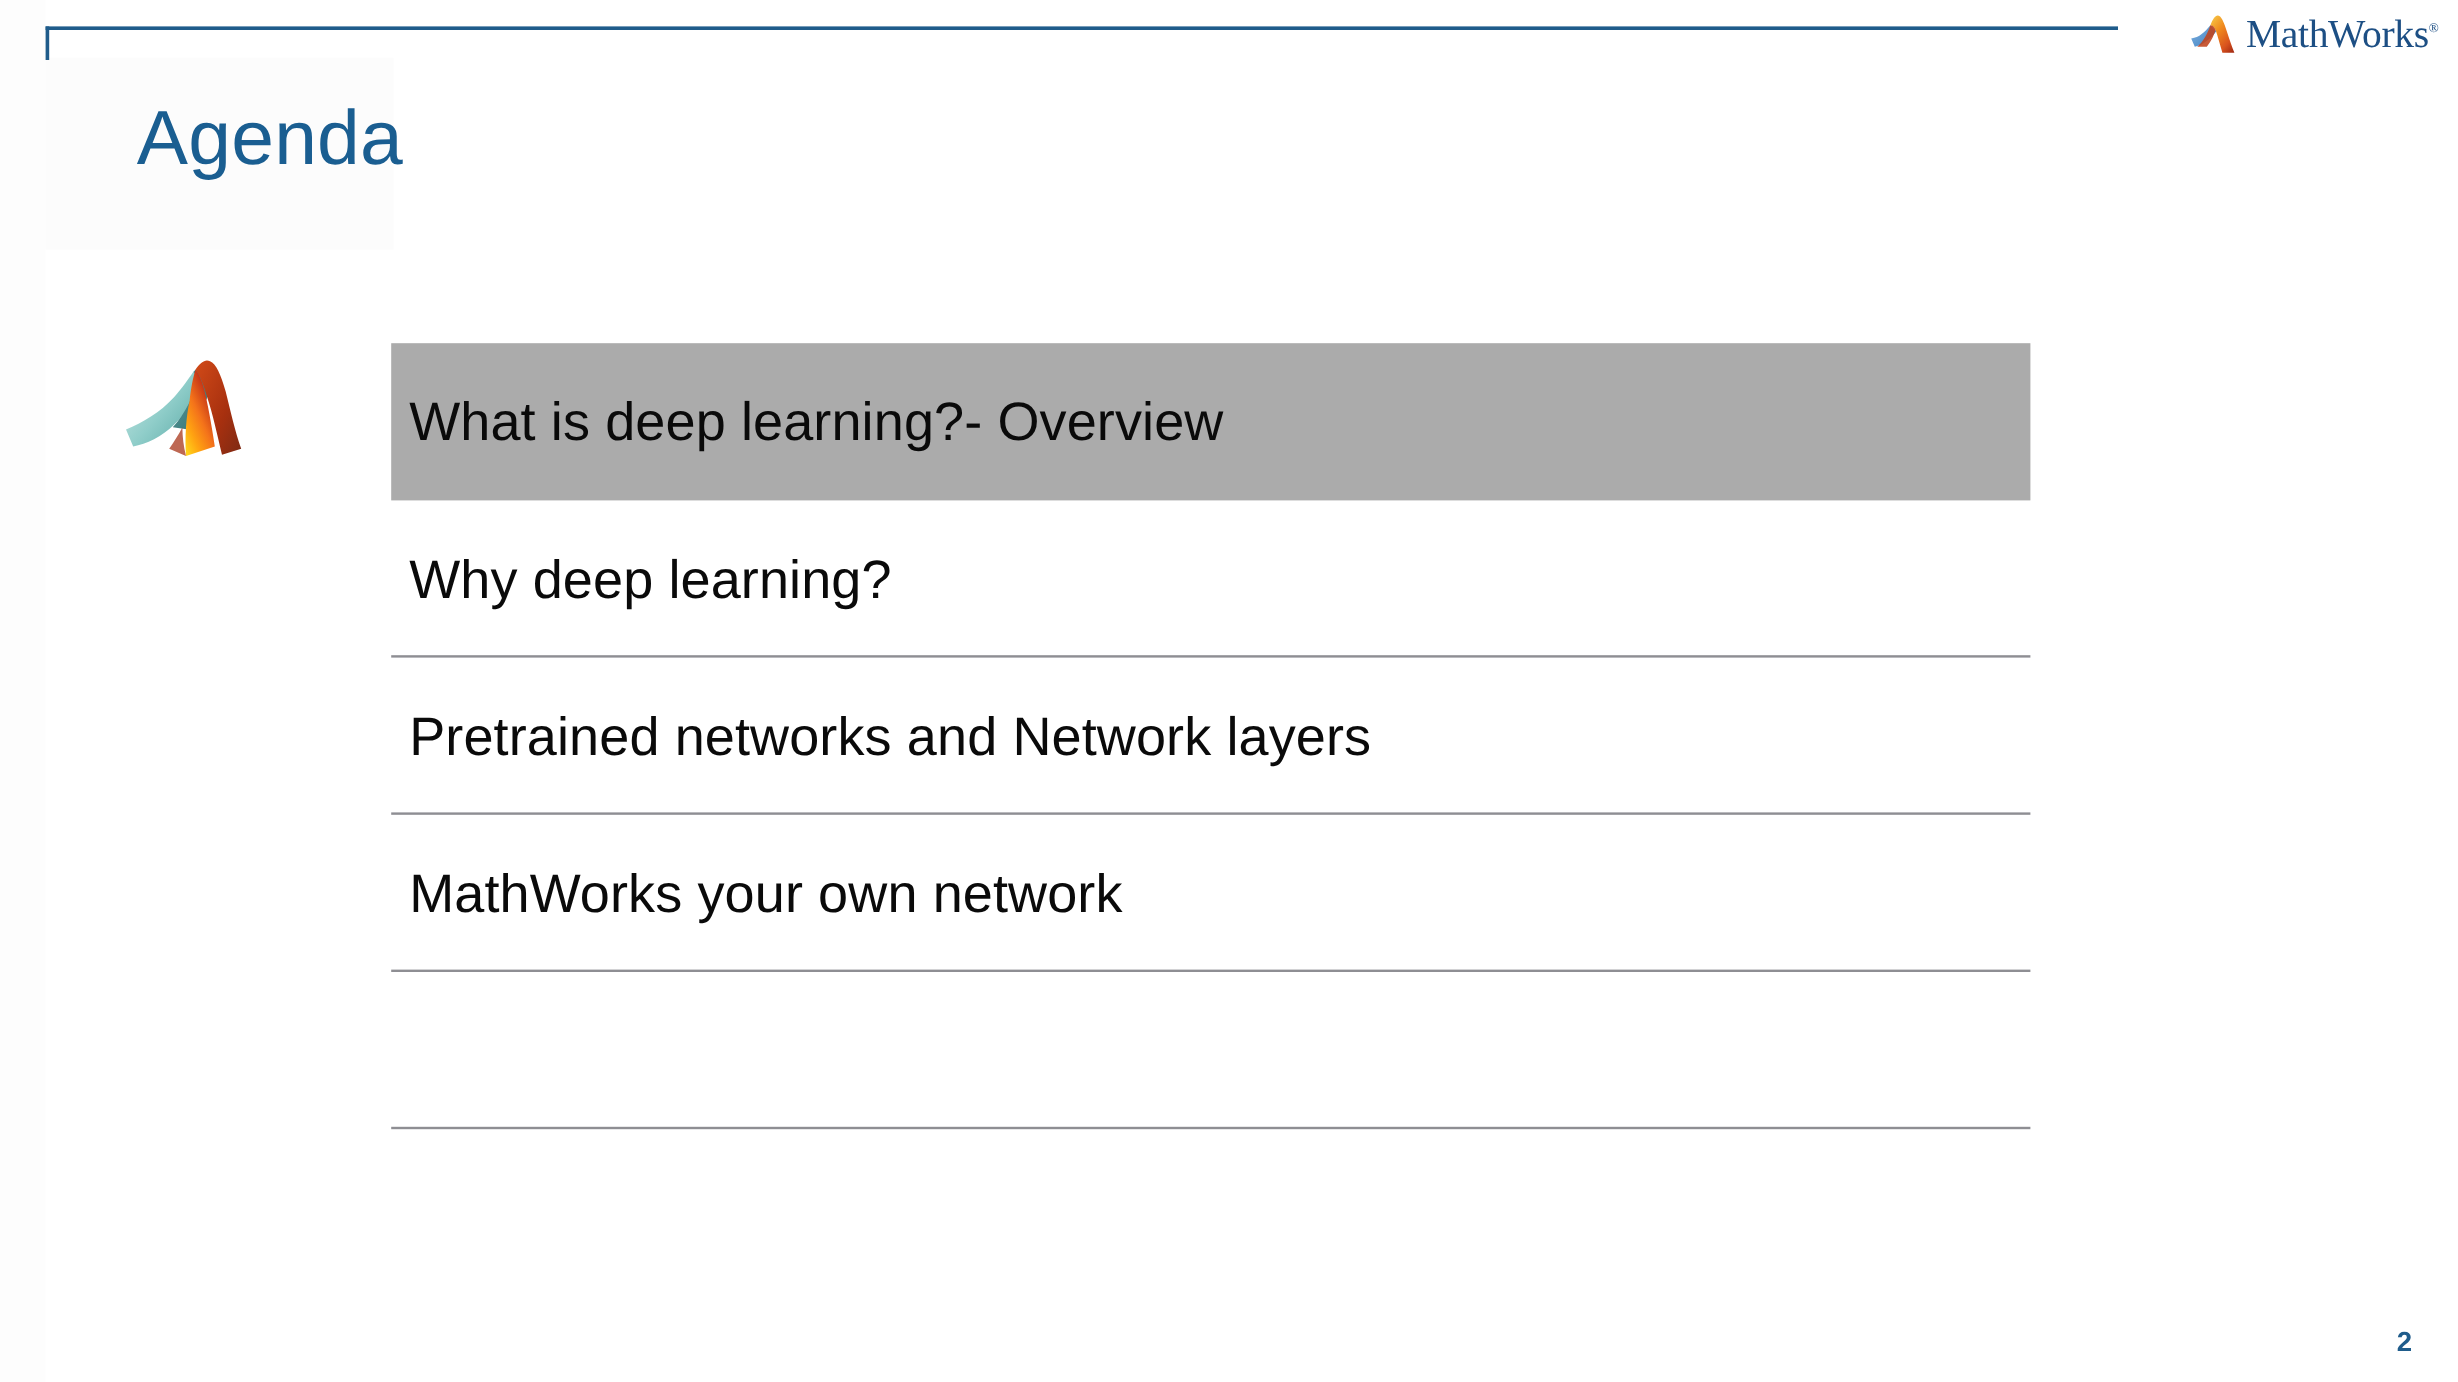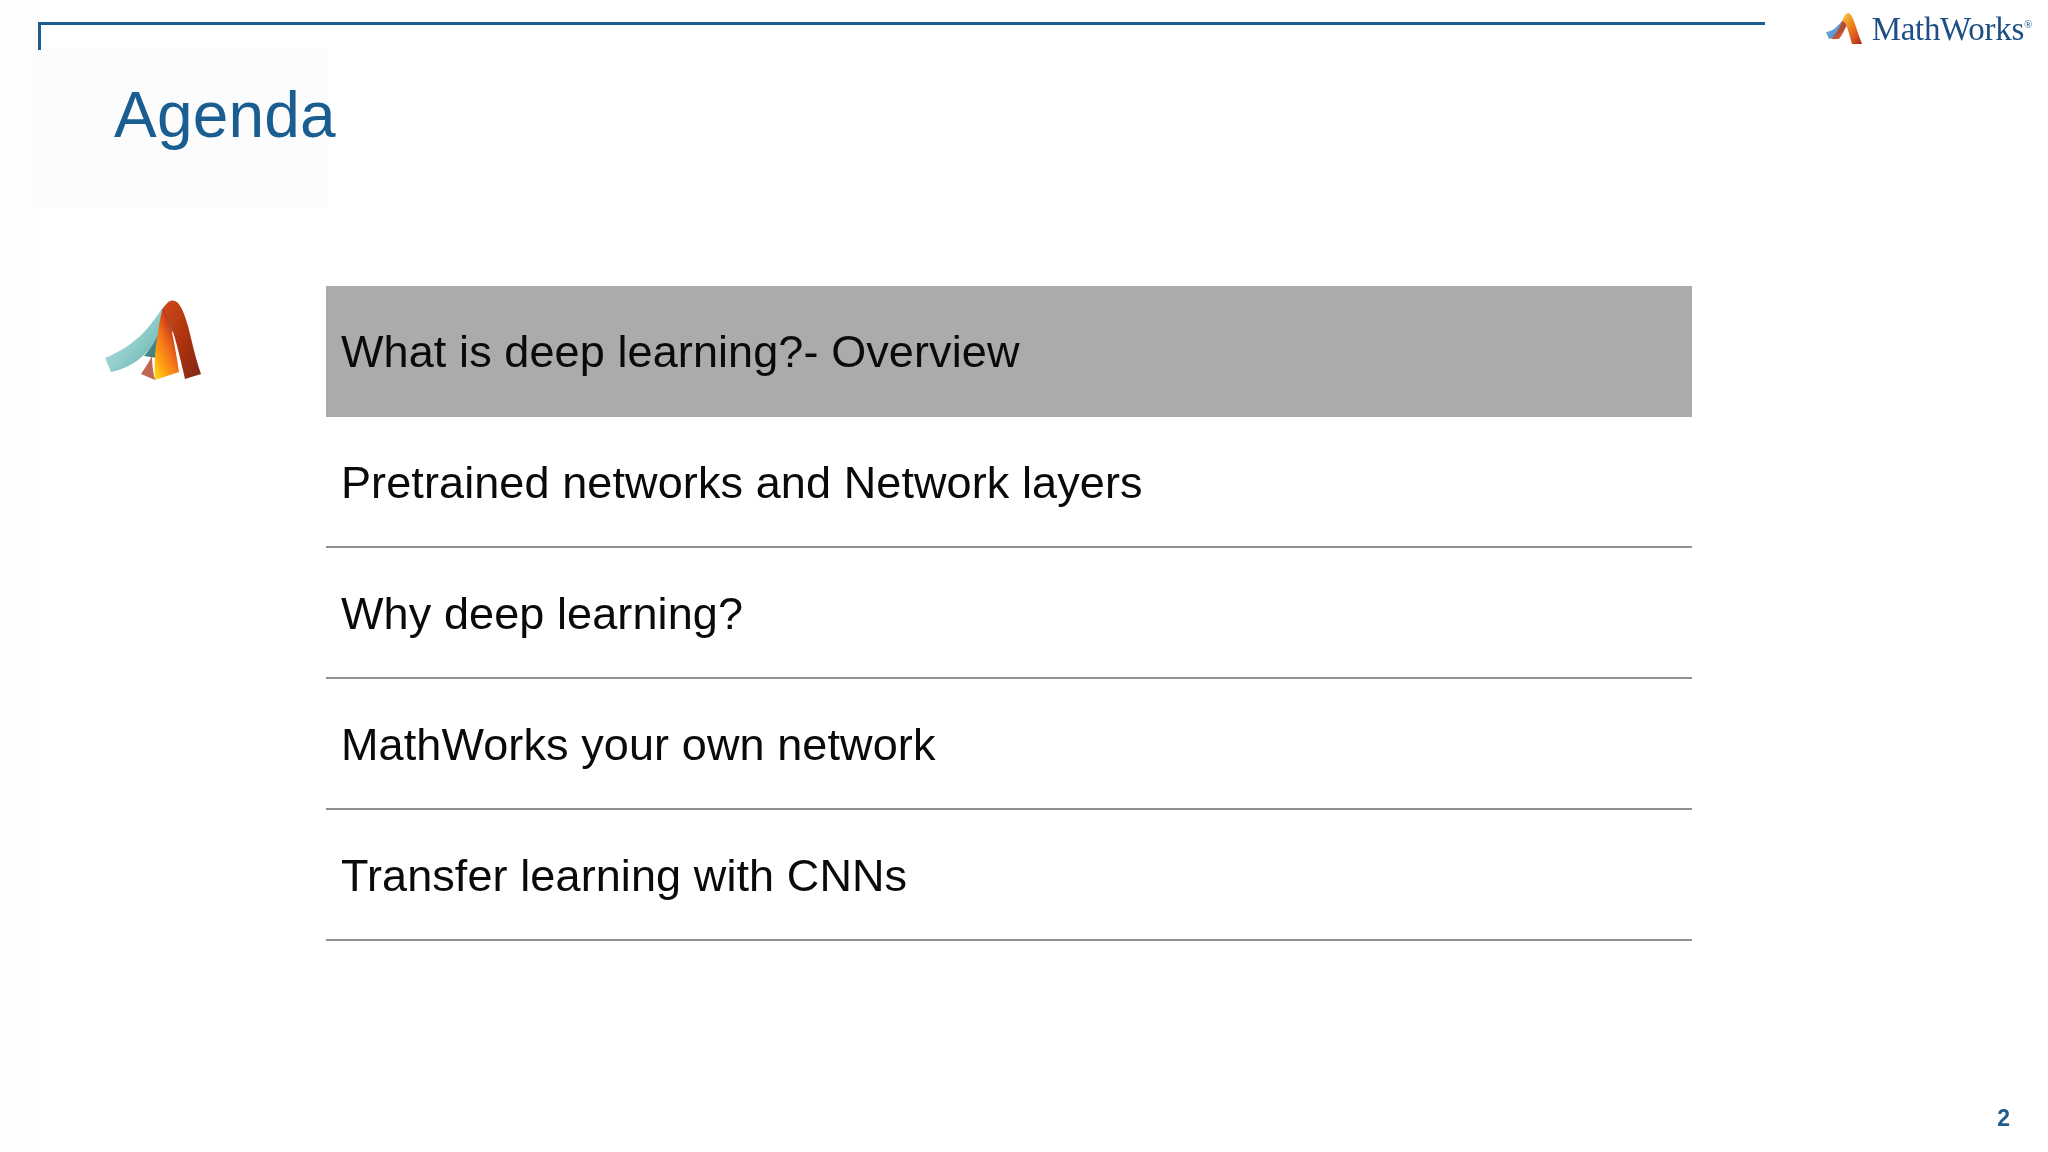--- a/index.html
+++ b/index.html
@@ -231,36 +231,35 @@
   </div>
 
   <div class="agenda">
 
     <div class="agenda-row is-active">
       <span class="row-text">What is deep learning?- Overview</span>
 
     </div>
 
     <div class="agenda-row">
+      <span class="row-text">Why deep learning?</span>
+      <span class="row-divider"></span>
+    </div>
+
+    <div class="agenda-row">
       <span class="row-text">Pretrained networks and Network layers</span>
       <span class="row-divider"></span>
     </div>
 
     <div class="agenda-row">
-      <span class="row-text">Why deep learning?</span>
-      <span class="row-divider"></span>
-    </div>
-
-    <div class="agenda-row">
       <span class="row-text">MathWorks your own network</span>
       <span class="row-divider"></span>
     </div>
 
     <div class="agenda-row">
-      <span class="row-text">Transfer learning with CNNs</span>
       <span class="row-divider"></span>
     </div>
 
   </div>
 
   <div class="page-number">2</div>
 
 </div>
 
 </body></html>

